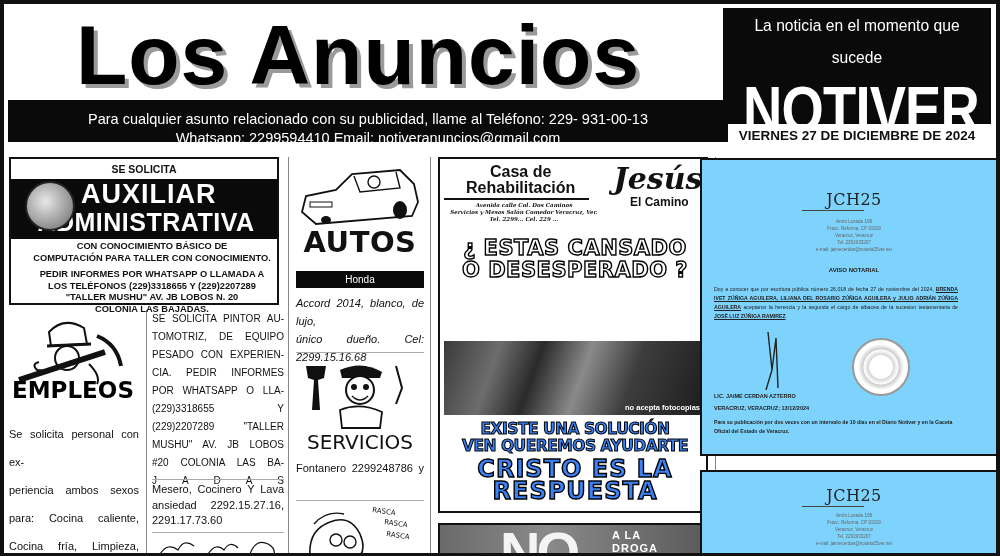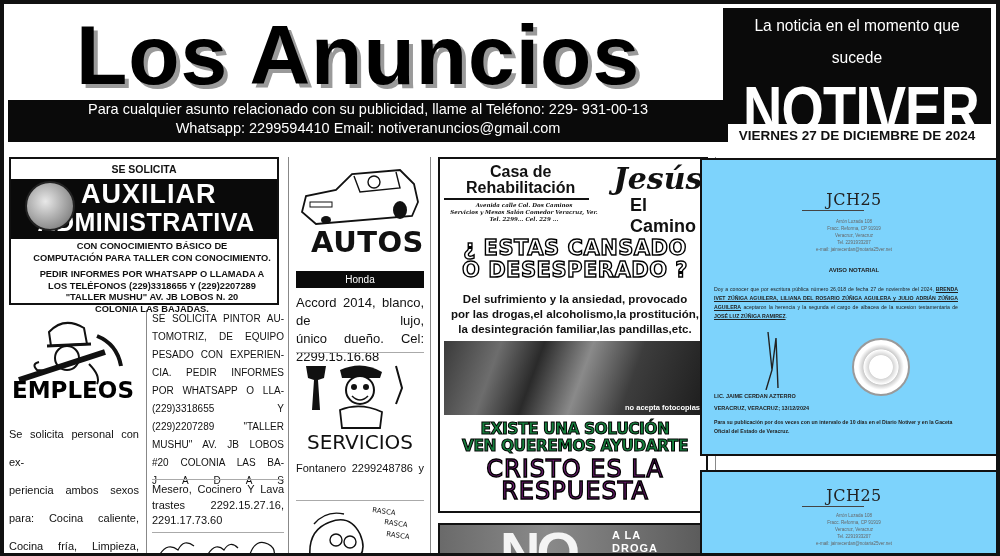--- a/index.html
+++ b/index.html
@@ -3,21 +3,21 @@
 <meta charset="utf-8">
 <style>
   * { box-sizing: border-box; margin: 0; padding: 0; }
   html, body { width: 1000px; height: 556px; overflow: hidden; background: #ffffff; }
   body { position: relative; font-family: "Liberation Sans", sans-serif; color: #111; }
   .page-border { position: absolute; left: 0; top: 0; width: 1000px; height: 556px; border: 4px solid #111; border-bottom: 3px solid #111; pointer-events: none; }
 
   
   .masthead { position: absolute; left: 8px; top: 8px; width: 700px; height: 95px; text-align: center; }
   .masthead-title { font-family: "Liberation Sans", sans-serif; font-weight: 900; font-size: 84px; letter-spacing: 1px; color: #000; line-height: 95px; text-shadow: 4px 4px 0 #9a9a9a; transform: scaleX(1.0); }
-  .contact-bar { position: absolute; left: 8px; top: 100px; width: 720px; height: 42px; background: #0a0a0a; color: #fff; text-align: center; font-size: 14.5px; line-height: 19px; padding-top: 0; }
+  .contact-bar { position: absolute; left: 8px; top: 100px; width: 720px; height: 42px; background: #0a0a0a; color: #fff; text-align: center; font-size: 14.5px; line-height: 19px; padding-top: 10px; }
   .notiver-box { position: absolute; left: 723px; top: 8px; width: 268px; height: 116px; background: #0a0a0a; color: #fff; text-align: center; }
   .notiver-tagline { font-size: 17px; line-height: 32px; padding-top: 2px; transform: scaleX(0.92); }
   .notiver-name { font-family: "Liberation Sans", sans-serif; font-weight: 900; font-size: 64px; line-height: 72px; letter-spacing: -1px; transform: scaleX(0.85); }
   .date-line { position: absolute; left: 723px; top: 128px; width: 268px; text-align: center; font-weight: 700; font-size: 13.5px; color: #111; }
 
   
   .vrule { position: absolute; width: 1px; background: #888; }
 
   
   .aux-ad { position: absolute; left: 9px; top: 157px; width: 270px; height: 148px; border: 2px solid #111; }
@@ -37,46 +37,46 @@
 
   .pintor { position: absolute; left: 152px; top: 310px; width: 132px; font-size: 10px; line-height: 18px; }
   .pintor-text span { display: block; text-align: justify; text-align-last: justify; }
   .hr-thin { position: absolute; height: 1px; background: #aaa; }
   .mesero { position: absolute; left: 152px; top: 482px; width: 132px; font-size: 11px; line-height: 15.6px; }
   .mesero span { display: block; text-align: justify; text-align-last: justify; }
   .mesero span.left { text-align-last: left; }
 
   
   .autos-art { position: absolute; left: 296px; top: 162px; width: 128px; height: 70px; }
-  .autos-word { position: absolute; left: 296px; top: 225px; width: 128px; text-align: right; font-family: "DejaVu Sans", sans-serif; font-weight: 900; font-size: 29px; letter-spacing: 0.5px; }
+  .autos-word { position: absolute; left: 296px; top: 225px; width: 128px; text-align: center; font-family: "DejaVu Sans", sans-serif; font-weight: 900; font-size: 29px; letter-spacing: 0.5px; }
   .honda-bar { position: absolute; left: 296px; top: 271px; width: 128px; height: 17px; background: #0a0a0a; color: #fff; font-size: 10px; text-align: center; line-height: 17px; }
-  .autos-text { position: absolute; left: 296px; top: 294px; width: 128px; font-size: 13px; line-height: 18px; }
+  .autos-text { position: absolute; left: 296px; top: 294px; width: 128px; font-size: 11px; line-height: 18px; font-style: italic; }
   .autos-text span { display: block; text-align: justify; text-align-last: justify; }
   .autos-text span.left { text-align-last: left; }
   .serv-art { position: absolute; left: 296px; top: 360px; width: 128px; height: 70px; }
   .serv-word { position: absolute; left: 296px; top: 430px; width: 128px; text-align: center; font-family: "DejaVu Sans", sans-serif; font-weight: 400; font-size: 20px; letter-spacing: 0px; }
   .serv-text { position: absolute; left: 296px; top: 458px; width: 128px; font-size: 11px; line-height: 20px; }
   .serv-text span { display: block; text-align: justify; text-align-last: justify; }
   .serv-text span.left { text-align-last: left; }
   .rasca-art { position: absolute; left: 300px; top: 500px; width: 128px; height: 56px; }
 
   
   .rehab { position: absolute; left: 438px; top: 157px; width: 270px; height: 356px; border: 2px solid #111; background: #fff; overflow: hidden; }
   .rehab-casa { position: absolute; left: 50px; top: 4px; font-weight: 700; font-size: 16px; }
   .rehab-rehab { position: absolute; left: 26px; top: 20px; font-weight: 700; font-size: 16px; }
   .rehab-underline { position: absolute; left: 4px; top: 39px; width: 145px; height: 2px; background: #111; }
   .rehab-fine { position: absolute; left: 4px; top: 43px; width: 160px; font-family: "DejaVu Serif", serif; font-weight: 700; font-size: 5.5px; line-height: 7px; text-align: center; color: #111; font-style: italic; }
   .jesus { position: absolute; left: 168px; top: 2px; width: 100px; text-align: center; font-family: "DejaVu Serif", serif; font-weight: 700; font-style: italic; font-size: 30px; }
-  .el-camino { position: absolute; left: 190px; top: 36px; font-weight: 700; font-size: 18px; }
+  .el-camino { position: absolute; left: 190px; top: 36px; font-weight: 700; font-size: 12px; }
   .estas { position: absolute; left: 2px; top: 78px; width: 266px; text-align: center; font-family: "DejaVu Sans", sans-serif; font-weight: 900; font-size: 21px; line-height: 22px; color: #fff; -webkit-text-stroke: 1.4px #000; letter-spacing: 0.5px; }
   .rehab-desc { position: absolute; left: 2px; top: 133px; width: 266px; text-align: center; font-weight: 700; font-size: 11.5px; line-height: 15px; }
   .rehab-photo { position: absolute; left: 4px; top: 182px; width: 262px; height: 74px; background: linear-gradient(110deg, #3a3a3a 0%, #6d6d6d 20%, #2a2a2a 35%, #8a8a8a 52%, #3d3d3d 70%, #1c1c1c 100%); }
   .photo-caption { position: absolute; right: 6px; bottom: 3px; color: #fff; font-size: 7.5px; font-weight: 700; }
-  .existe { position: absolute; left: 2px; top: 262px; width: 266px; text-align: center; font-family: "DejaVu Sans", sans-serif; font-weight: 900; font-size: 15.5px; line-height: 17px; color: #15803d; -webkit-text-stroke: 1px #000; letter-spacing: -0.5px; }
-  .cristo { position: absolute; left: 2px; top: 299px; width: 266px; text-align: center; font-family: "DejaVu Sans", sans-serif; font-weight: 400; font-size: 24px; line-height: 22px; color: #701a75; -webkit-text-stroke: 1.4px #000; letter-spacing: 1px; }
+  .existe { position: absolute; left: 2px; top: 262px; width: 266px; text-align: center; font-family: "DejaVu Sans", sans-serif; font-weight: 900; font-size: 15.5px; line-height: 17px; color: #3b82f6; -webkit-text-stroke: 1px #000; letter-spacing: -0.5px; }
+  .cristo { position: absolute; left: 2px; top: 299px; width: 266px; text-align: center; font-family: "DejaVu Sans", sans-serif; font-weight: 700; font-size: 24px; line-height: 22px; color: #3b82f6; -webkit-text-stroke: 1.4px #000; letter-spacing: 1px; }
 
   .nodroga { position: absolute; left: 438px; top: 523px; width: 270px; height: 40px; border: 2px solid #111; background: linear-gradient(90deg, #6a6a6a, #8a8a8a 40%, #5a5a5a); overflow: hidden; }
   .no-big { position: absolute; left: 60px; top: -6px; font-weight: 900; font-size: 56px; color: #f4f4f4; letter-spacing: -4px; }
   .no-small { position: absolute; left: 172px; top: 4px; font-weight: 900; font-size: 11px; line-height: 13px; color: #fff; letter-spacing: 1px; }
 
   
   .notice { position: absolute; left: 700px; width: 308px; border: 2px solid #111; background: #7dd3fc; overflow: hidden; }
   .notice1 { top: 158px; height: 298px; }
   .notice2 { top: 470px; height: 90px; }
   .jch { position: absolute; left: 0; width: 100%; text-align: center; font-family: "DejaVu Serif", serif; font-size: 16px; color: #222; letter-spacing: 0.5px; }
@@ -160,21 +160,21 @@
     <span>(229)3318655 Y</span>
     <span>(229)2207289 "TALLER</span>
     <span>MUSHU" AV. JB LOBOS</span>
     <span>#20 COLONIA LAS BA-</span>
     <span>J A D A S</span>
   </div>
 </div>
 <div class="hr-thin" style="left:152px; top:479px; width:132px;"></div>
 <div class="mesero">
   <span>Mesero, Cocinero Y Lava</span>
-  <span>trastes 2292.15.27.16,</span>
+  <span>ansiedad 2292.15.27.16,</span>
   <span class="left">2291.17.73.60</span>
 </div>
 <div class="hr-thin" style="left:152px; top:532px; width:132px;"></div>
 <svg style="position:absolute; left:158px; top:536px; width:120px; height:20px;" viewBox="0 0 120 20">
   <path d="M2 18 Q10 6 20 14 Q26 2 36 10" fill="none" stroke="#111" stroke-width="1.2"></path>
   <path d="M50 18 Q58 6 66 14 Q72 4 80 12" fill="none" stroke="#111" stroke-width="1.2"></path>
   <path d="M92 18 Q98 2 110 8 Q118 12 116 20" fill="none" stroke="#111" stroke-width="1.2"></path>
 </svg>
 
 <svg class="autos-art" viewBox="0 0 128 70">
@@ -227,25 +227,20 @@
     <div>Avenida calle Col. Dos Caminos</div>
     <div>Servicios y Mesas Salón Comedor Veracruz, Ver.</div>
     <div>Tel. 2299... Cel. 229 ...</div>
   </div>
   <div class="jesus">Jesús</div>
   <div class="el-camino">El Camino</div>
   <div class="estas">
     <div>¿ ESTAS CANSADO</div>
     <div>O DESESPERADO ?</div>
   </div>
-  <div class="rehab-desc">
-    <div>Del sufrimiento y la ansiedad, provocado</div>
-    <div>por las drogas,el alcoholismo,la prostitución,</div>
-    <div>la desintegración familiar,las pandillas,etc.</div>
-  </div>
   <div class="rehab-photo">
     <div class="photo-caption">no acepta fotocopias</div>
   </div>
   <div class="existe">
     <div>EXISTE UNA SOLUCIÓN</div>
     <div>VEN QUEREMOS AYUDARTE</div>
   </div>
   <div class="cristo">
     <div>CRISTO ES LA</div>
     <div>RESPUESTA</div>

